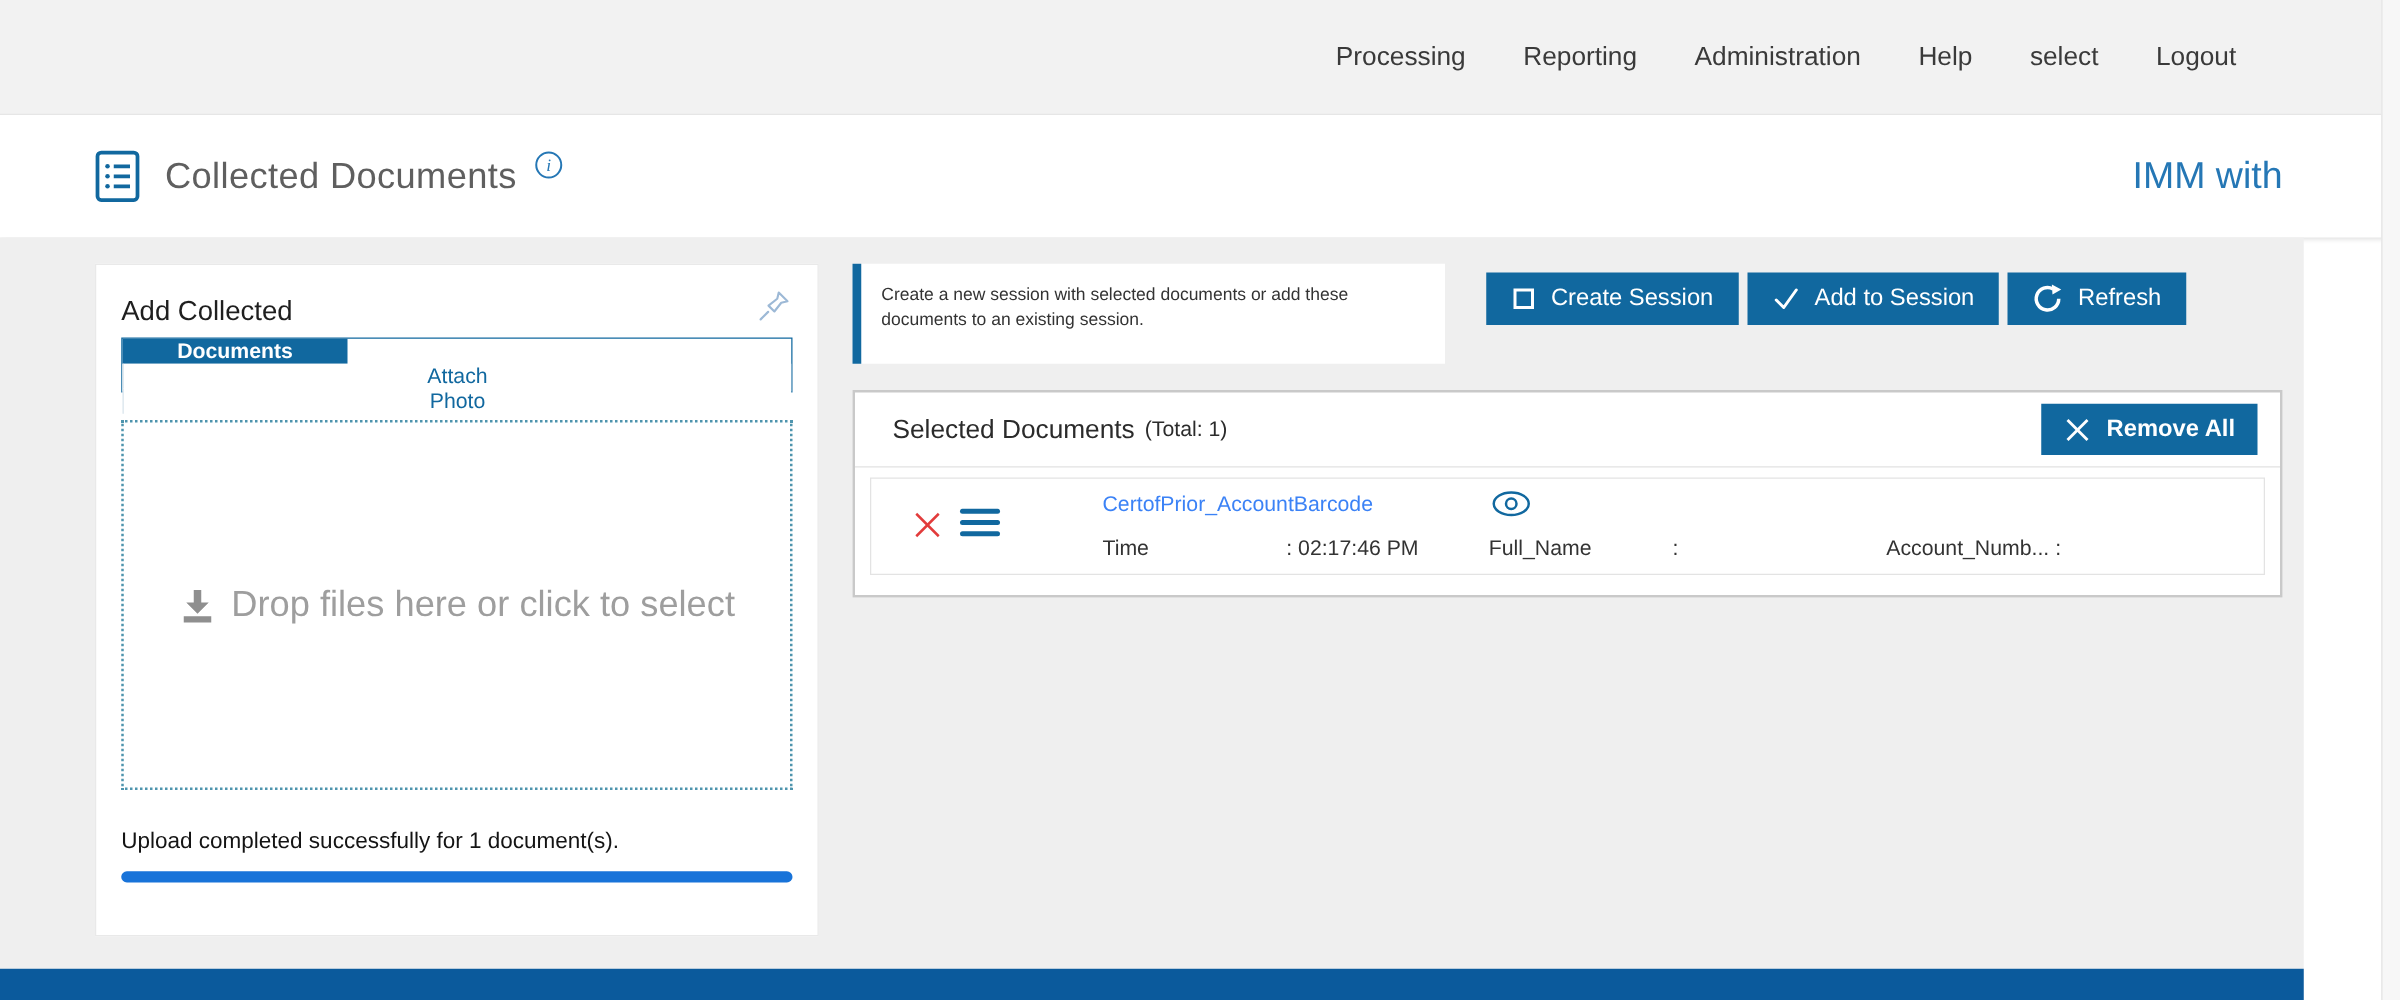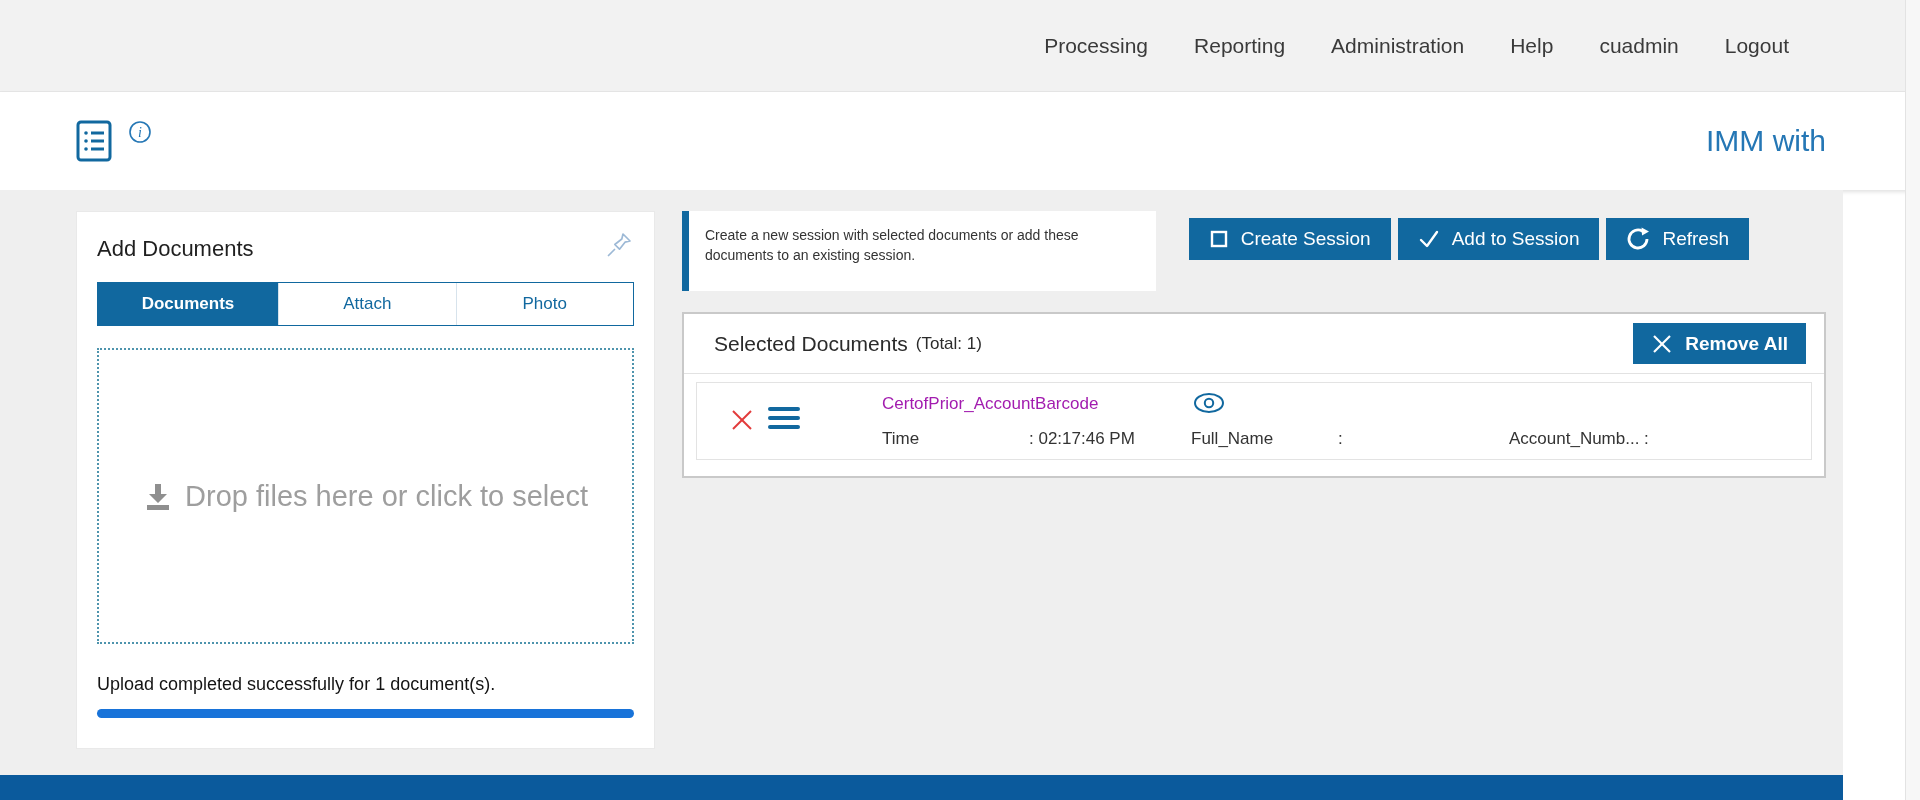--- a/index.html
+++ b/index.html
@@ -54,22 +54,23 @@
 
   
   .card{
     position:absolute;left:76px;top:21px;width:579px;height:538px;
     background:#ffffff;border:1px solid #e9e9e9;padding:18px 20px;
   }
   .card-head{display:flex;align-items:flex-start;justify-content:space-between;}
   .card-title{font-size:22px;color:#1f1f1f;padding-top:6px;}
   .pin-btn{cursor:pointer;display:flex;}
   .tabs{
-    margin-top:20px;display:flex;height:44px;
+    margin-top:8px;display:flex;height:44px;
     border:1px solid var(--primary);
+    flex-direction:column;
   }
   .tab{
     display:flex;align-items:center;justify-content:center;
     font-size:17px;color:var(--primary);cursor:pointer;background:#fff;
   }
   .tab.active{background:var(--primary);color:#fff;font-weight:bold;}
   .tab.t-documents{width:180px;}
   .tab.t-attach,.tab.t-photo{flex:1;border-left:1px solid #d7e3ec;}
 
   .dropzone{
@@ -122,21 +123,21 @@
     font-size:19px;font-weight:bold;cursor:pointer;
     font-family:"Liberation Sans", sans-serif;
   }
   .doc-row{
     position:relative;margin:8px 12px 0 12px;height:78px;
     border:1px solid #e3e3e3;background:#fff;
   }
   .row-remove{position:absolute;left:32px;top:24px;cursor:pointer;display:flex;}
   .row-drag{position:absolute;left:71px;top:24px;cursor:grab;display:flex;flex-direction:column;gap:5px;}
   .row-drag i{display:block;width:32px;height:4px;background:var(--primary);border-radius:2px;}
-  .row-name{position:absolute;left:185px;top:11px;font-size:17px;color:#a21caf;text-align:center;}
+  .row-name{position:absolute;left:185px;top:11px;font-size:17px;color:#3b82f6;text-align:center;}
   .row-eye{position:absolute;left:495px;top:8px;cursor:pointer;display:flex;}
   .row-line2{position:absolute;left:185px;top:46px;font-size:17px;color:#333;}
   .f-time-label{position:absolute;left:0;top:0;}
   .f-time-value{position:absolute;left:147px;top:0;white-space:nowrap;}
   .f-name-label{position:absolute;left:309px;top:0;}
   .f-name-value{position:absolute;left:456px;top:0;}
   .f-account{position:absolute;left:627px;top:0;white-space:nowrap;}
 
   
   .footer-bar{
@@ -153,50 +154,51 @@
 </head>
 <body>
 
 <div class="page">
 
   <div class="topnav">
     <span class="nav-item">Processing</span>
     <span class="nav-item">Reporting</span>
     <span class="nav-item">Administration</span>
     <span class="nav-item">Help</span>
-    <span class="nav-item">cuadmin</span>
+    <span class="nav-item">select</span>
     <span class="nav-item">Logout</span>
   </div>
 
   <div class="header">
     <span class="doc-icon">
       <svg width="40" height="44" viewBox="0 0 40 44">
         <rect x="4" y="3" width="32" height="38" rx="3" fill="none" stroke="#11689f" stroke-width="3"></rect>
         <circle cx="12" cy="14" r="1.8" fill="#11689f"></circle>
         <circle cx="12" cy="22" r="1.8" fill="#11689f"></circle>
         <circle cx="12" cy="30" r="1.8" fill="#11689f"></circle>
         <line x1="17" y1="14" x2="30" y2="14" stroke="#11689f" stroke-width="3"></line>
         <line x1="17" y1="22" x2="30" y2="22" stroke="#11689f" stroke-width="3"></line>
         <line x1="17" y1="30" x2="30" y2="30" stroke="#11689f" stroke-width="3"></line>
       </svg>
     </span>
+    <span class="page-title">Collected Documents</span>
     <span class="info-icon">
       <svg width="24" height="24" viewBox="0 0 24 24">
         <circle cx="12" cy="12" r="10" fill="none" stroke="#2577b5" stroke-width="1.6"></circle>
         <text x="12" y="17" text-anchor="middle" font-family="Liberation Serif, serif" font-style="italic" font-size="14" fill="#2577b5">i</text>
       </svg>
     </span>
     <span class="brand">IMM with</span>
   </div>
 
   <div class="main">
 
     <div class="card">
       <div class="card-head">
-        <span class="card-title">Add Documents</span>
+        <span class="card-title">Add Collected</span>
         <span class="pin-btn">
           <svg width="30" height="30" viewBox="0 0 30 30">
             <path d="M19 4 l7 7 -5 1.2 -5.5 7 -4.7 -4.7 7 -5.5 z" fill="none" stroke="#9db9d6" stroke-width="1.7" stroke-linejoin="round"></path>
             <line x1="10.5" y1="19.5" x2="4.5" y2="25.5" stroke="#9db9d6" stroke-width="1.7" stroke-linecap="round"></line>
           </svg>
         </span>
       </div>
 
       <div class="tabs">
         <div class="tab t-documents active">Documents</div>

